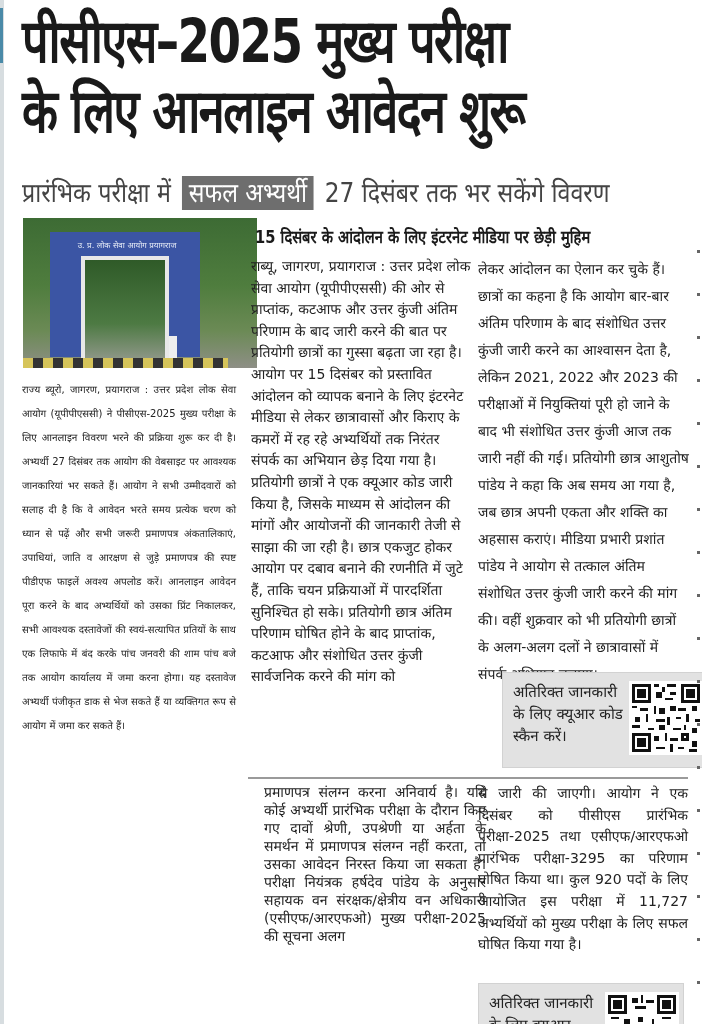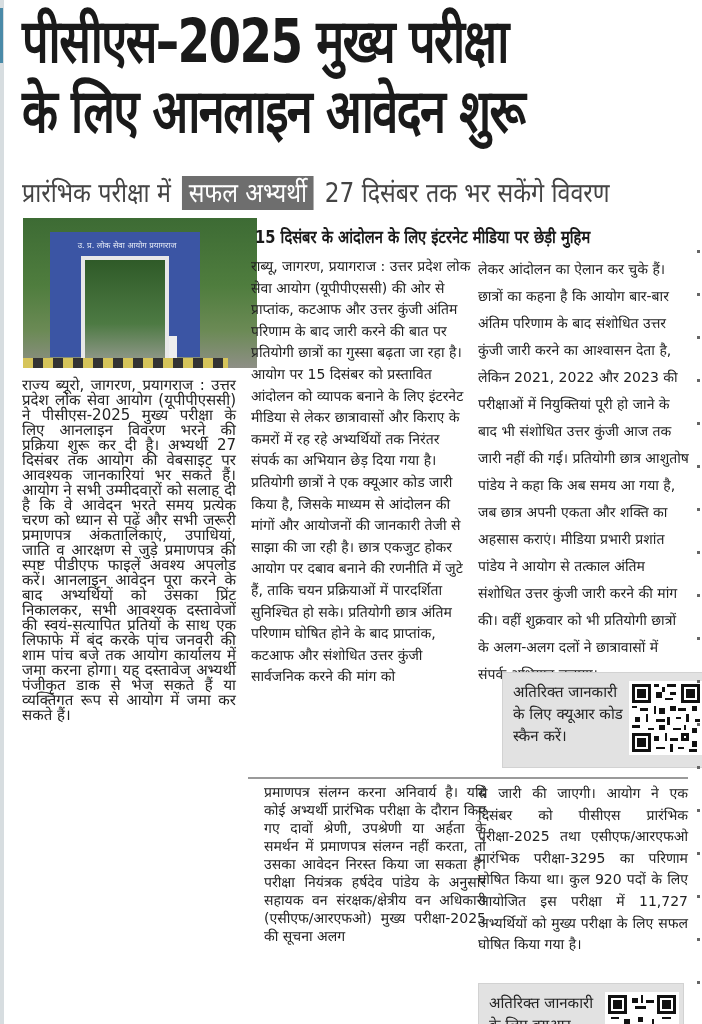--- a/index.html
+++ b/index.html
@@ -31,21 +31,21 @@
     position: absolute; left: 23px; top: 218px; width: 234px; height: 150px;
     background: linear-gradient(180deg, #3d6b34 0%, #4f7d3e 45%, #6b8a55 75%, #8e8f86 100%);
     overflow: hidden;
   }
   .photo .gate { position: absolute; left: 27px; top: 14px; width: 150px; height: 125px; background: #3b55a4; }
   .photo .gate-inner { position: absolute; left: 58px; top: 38px; width: 88px; height: 110px; background: linear-gradient(180deg,#2f5a28,#4d7a43 60%,#9a9c94); border-left: 4px solid #e8e8e8; border-right: 4px solid #e8e8e8; border-top: 4px solid #e8e8e8;}
   .photo .sign { position: absolute; left: 40px; top: 22px; width: 128px; height: 12px; color: #e8eef8; font-size: 8px; line-height: 12px; text-align: center; white-space: nowrap; overflow: hidden; }
   .photo .person { position: absolute; left: 146px; top: 118px; width: 8px; height: 32px; background: #eee; }
   .photo .curb { position: absolute; left: 0; bottom: 0; width: 205px; height: 10px; background: repeating-linear-gradient(90deg,#d6c45a 0 10px,#333 10px 20px); }
 
-  .col { position: absolute; font-size: 15px; line-height: 15px; color: #222; }
+  .col { position: absolute; font-size: 10px; line-height: 24px; color: #222; }
   .col p { text-align: justify; text-align-last: left; }
   .col1 { left: 22px; top: 378px; width: 214px; }
   .col1 p.indent { text-indent: 18px; }
 
   .story-head {
     position: absolute; left: 255px; top: 224px; width: 440px; white-space: nowrap;
     font-size: 17.5px; line-height: 26px; font-weight: bold; color: #1a1a1a;
     transform: scaleX(0.84); transform-origin: left top;
   }
 

